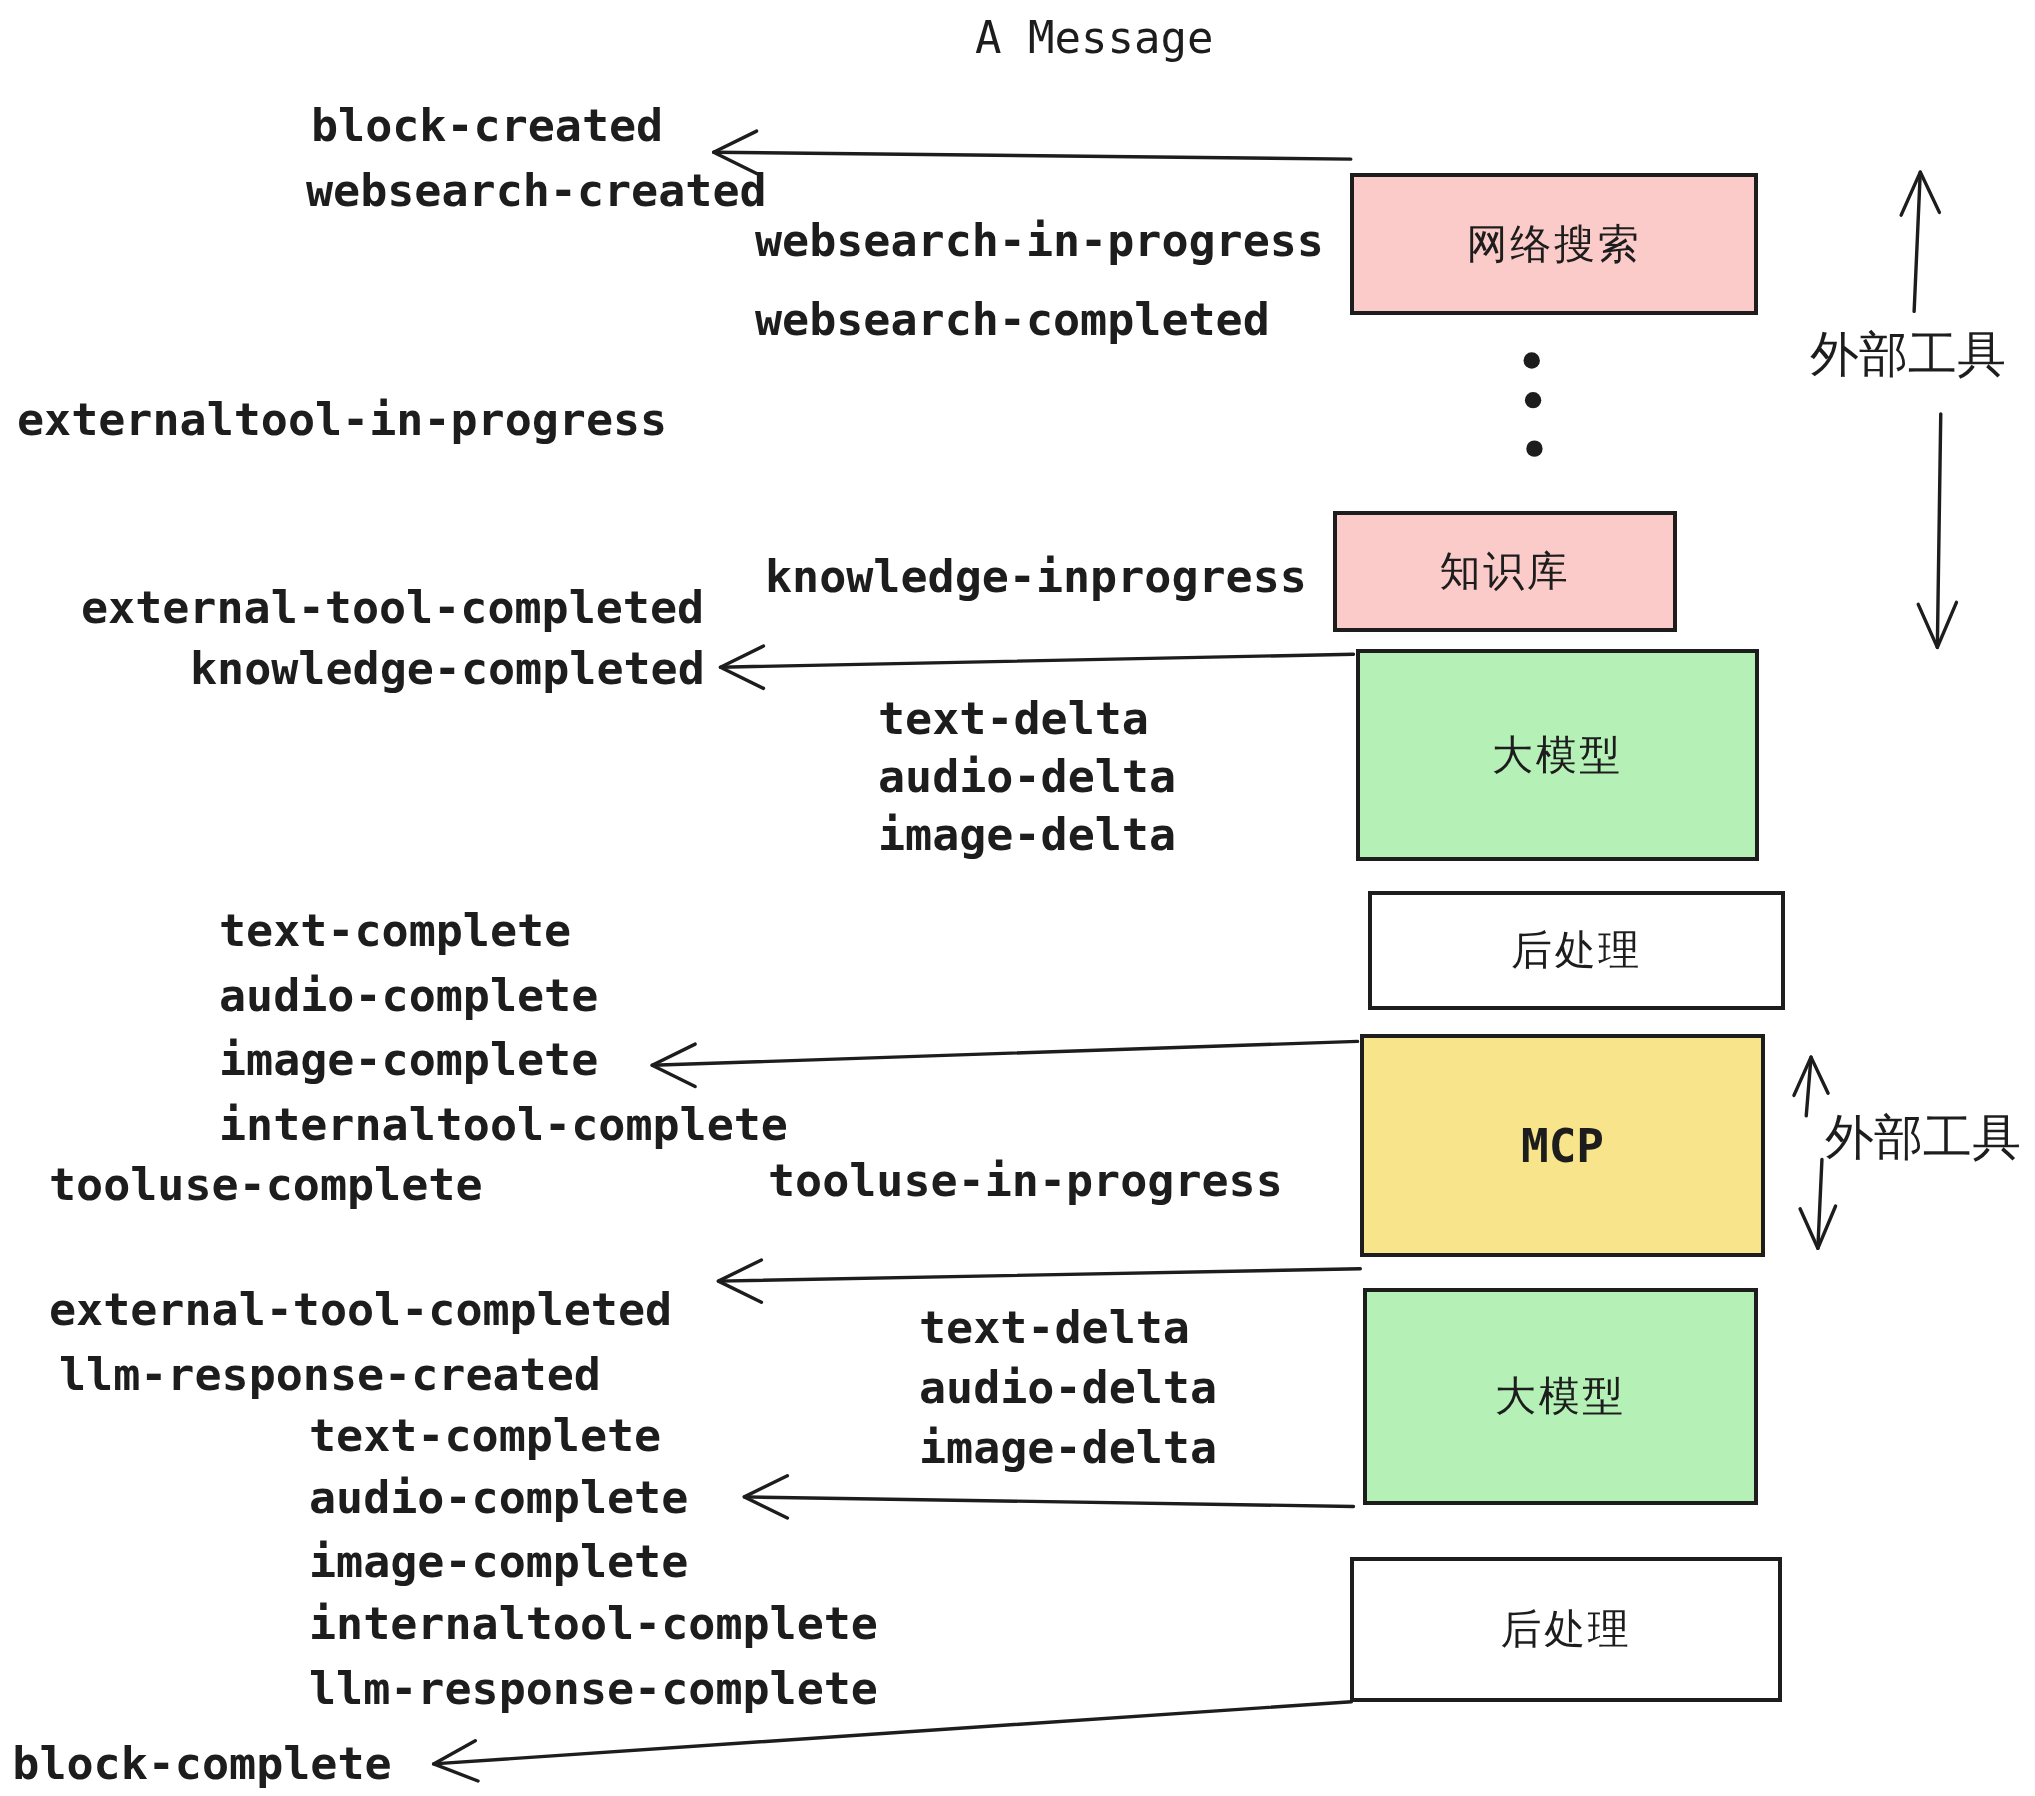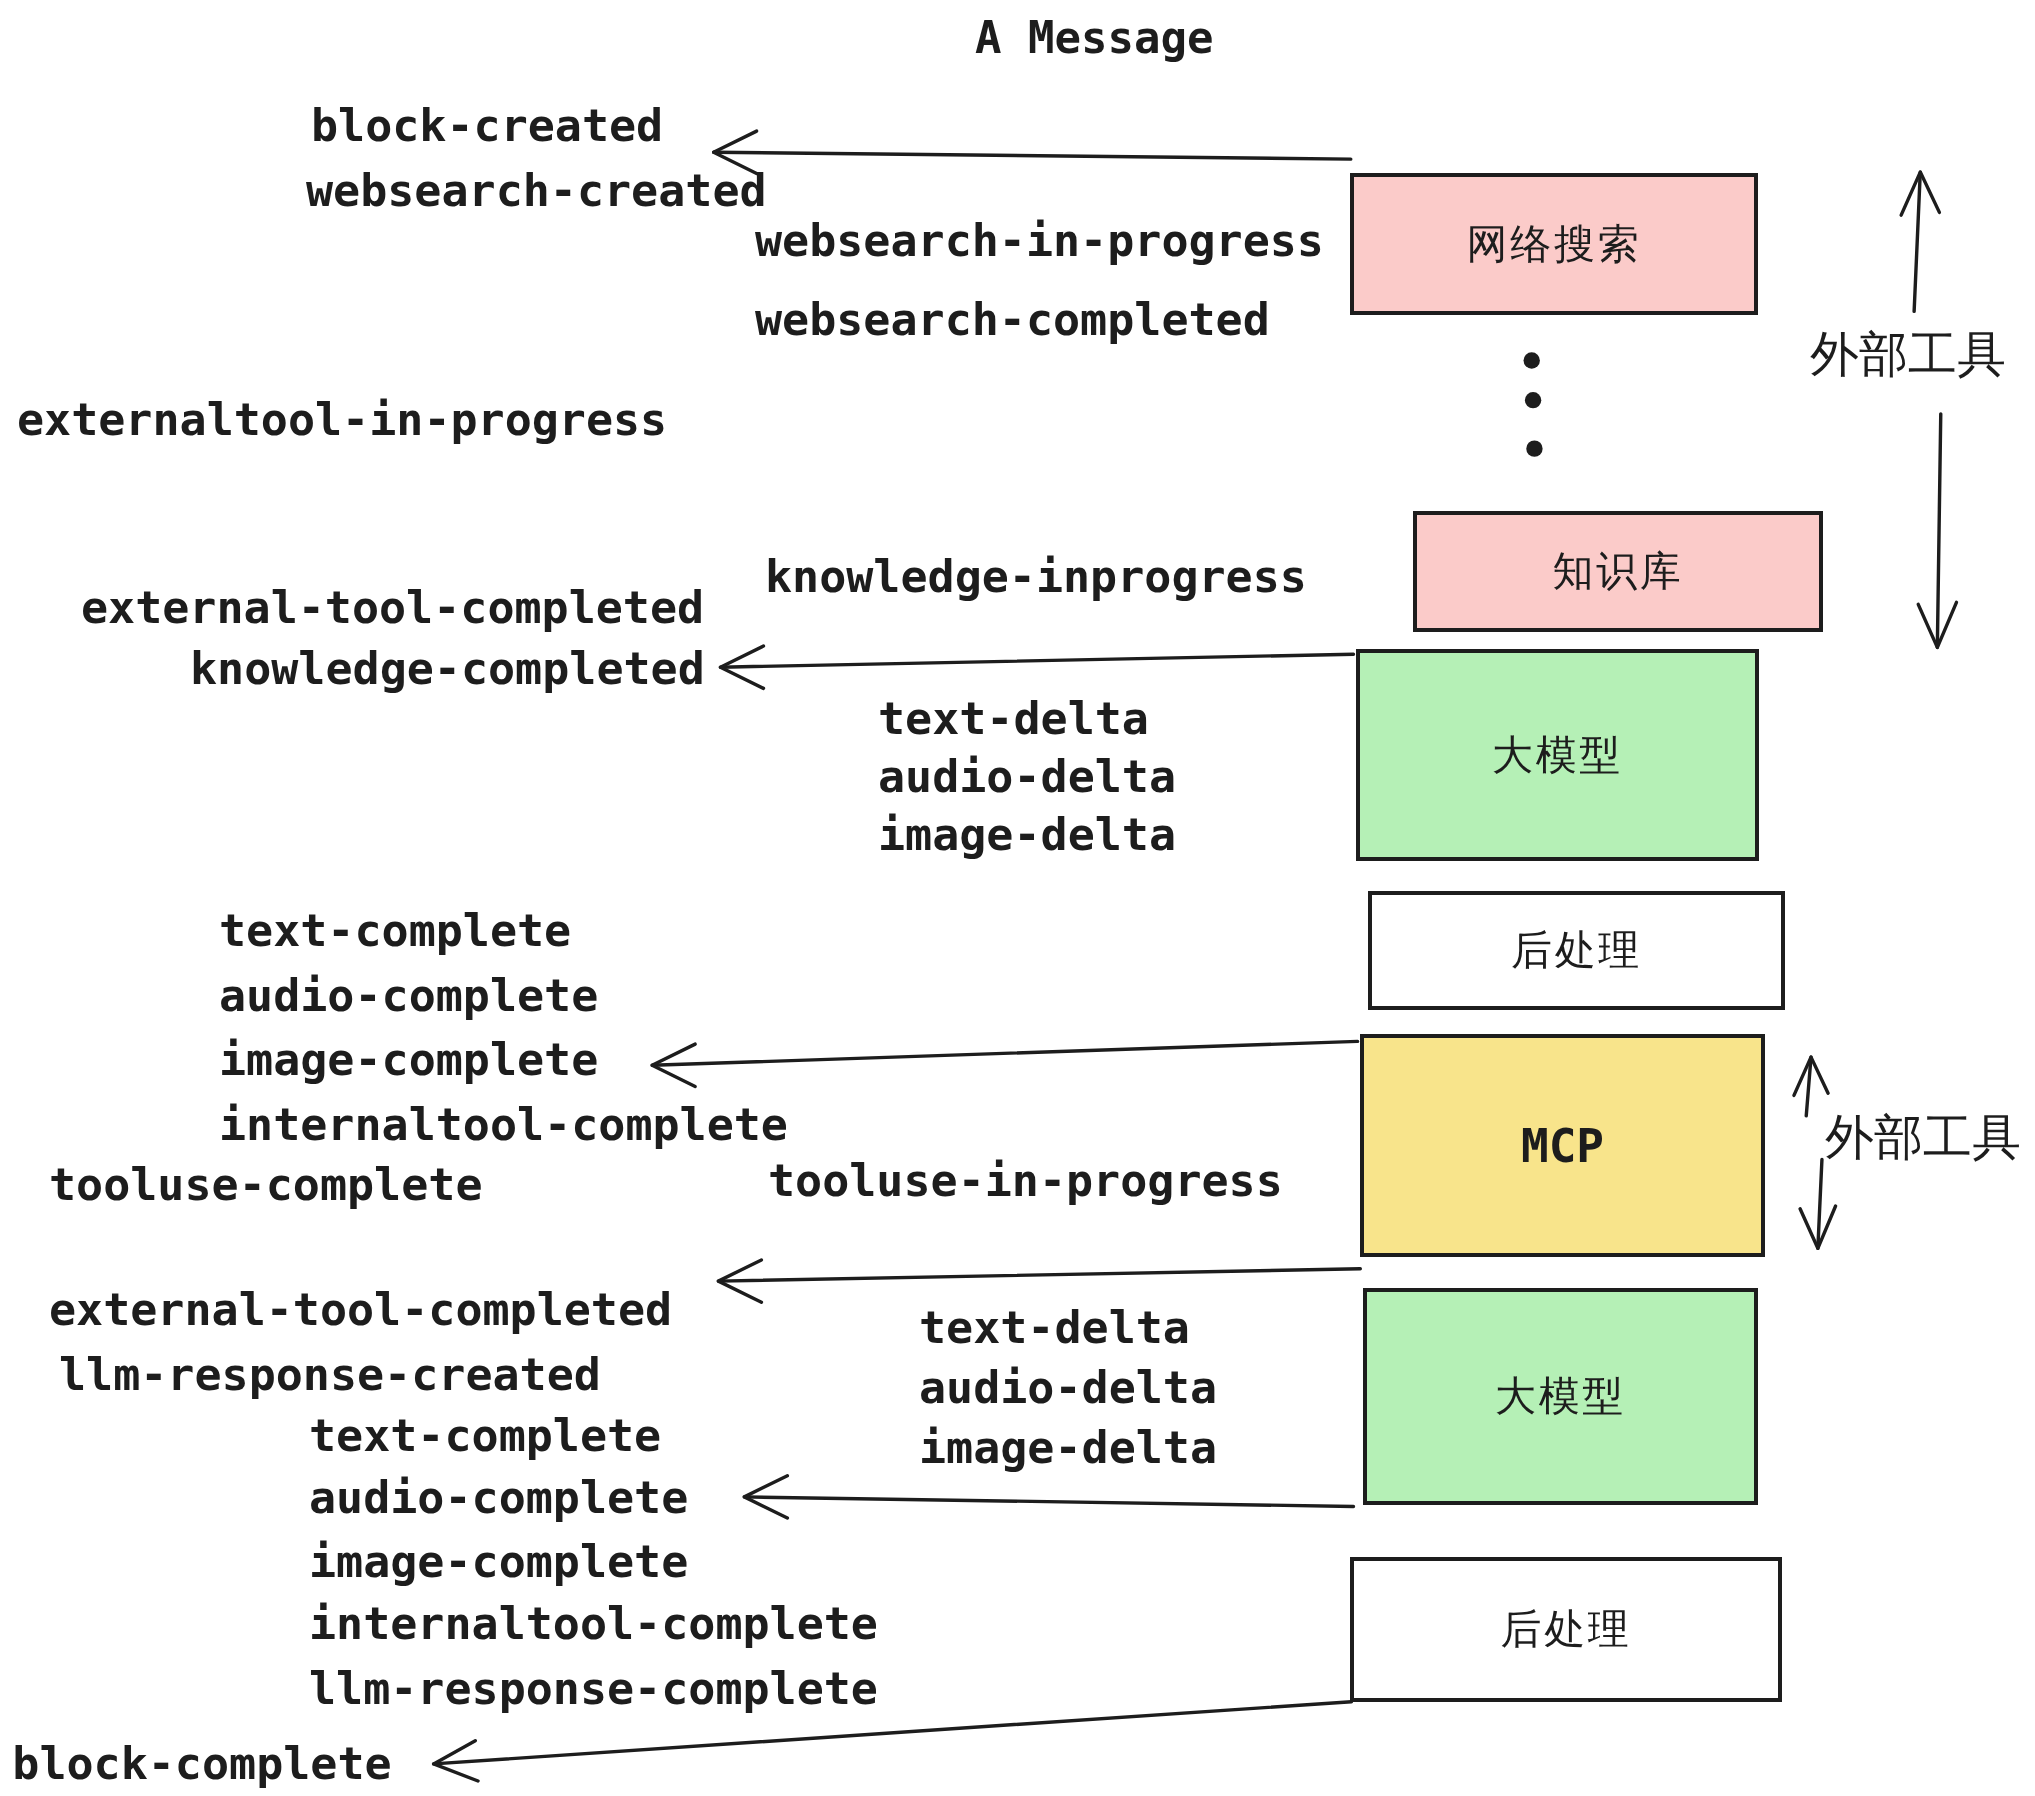--- a/index.html
+++ b/index.html
@@ -7,21 +7,21 @@
     width:2035px;height:1796px;position:relative;background:#ffffff;
     overflow:hidden;font-family:"DejaVu Sans Mono",monospace;
   }
   .ev{
     position:absolute;font-family:"DejaVu Sans Mono",monospace;
     font-size:45px;line-height:1.1;font-weight:bold;
     color:var(--ink,#1d1d1d);white-space:nowrap;
   }
   .title{
     position:absolute;font-family:"DejaVu Sans Mono",monospace;
-    font-size:44px;font-weight:bold;color:var(--ink,#1d1d1d);white-space:nowrap;
+    font-size:44px;font-weight:normal;color:var(--ink,#1d1d1d);white-space:nowrap;
   }
   .box{
     position:absolute;display:flex;align-items:center;justify-content:center;
     border:4.1px solid var(--ink,#1d1d1d);box-sizing:border-box;
   }
   .box .lbl{
     font-family:"Liberation Sans","DejaVu Sans",sans-serif;
     font-size:41px;font-weight:500;color:var(--ink,#1d1d1d);
     letter-spacing:2.7px;white-space:nowrap;
   }
@@ -72,21 +72,21 @@
 <div class="ev" style="left:309px;top:1599px">internaltool-complete</div>
 <div class="ev" style="left:309px;top:1664px">llm-response-complete</div>
 <div class="ev" style="left:12.3px;top:1739px">block-complete</div>
 <div class="ev" style="left:919px;top:1303px">text-delta</div>
 <div class="ev" style="left:919px;top:1363px">audio-delta</div>
 <div class="ev" style="left:919px;top:1423px">image-delta</div>
 
 <div class="box pink" style="left:1350px;top:173px;width:408px;height:142px">
   <span class="lbl">网络搜索</span>
 </div>
-<div class="box pink" style="left:1413px;top:511px;width:410px;height:121px">
+<div class="box pink" style="left:1333px;top:511px;width:344px;height:121px">
   <span class="lbl">知识库</span>
 </div>
 <div class="box green" style="left:1356px;top:649px;width:403px;height:212px">
   <span class="lbl">大模型</span>
 </div>
 <div class="box white" style="left:1368px;top:891px;width:417px;height:119px">
   <span class="lbl">后处理</span>
 </div>
 <div class="box yellow mono" style="left:1360px;top:1034px;width:405px;height:223px">
   <span class="lbl">MCP</span>

